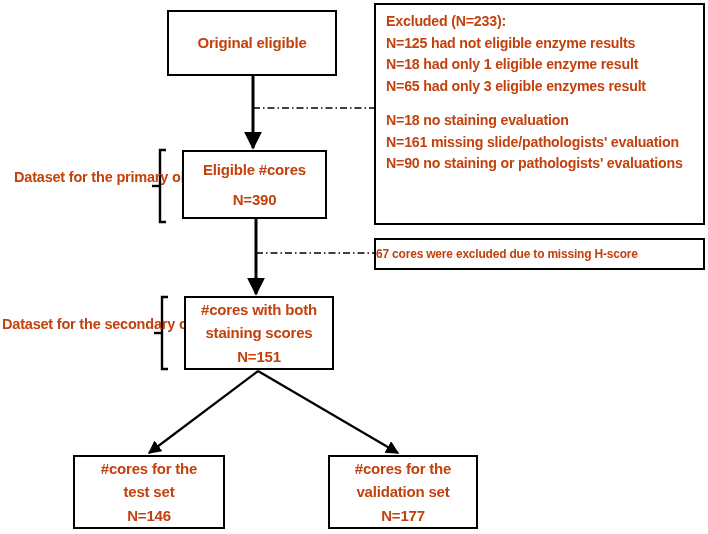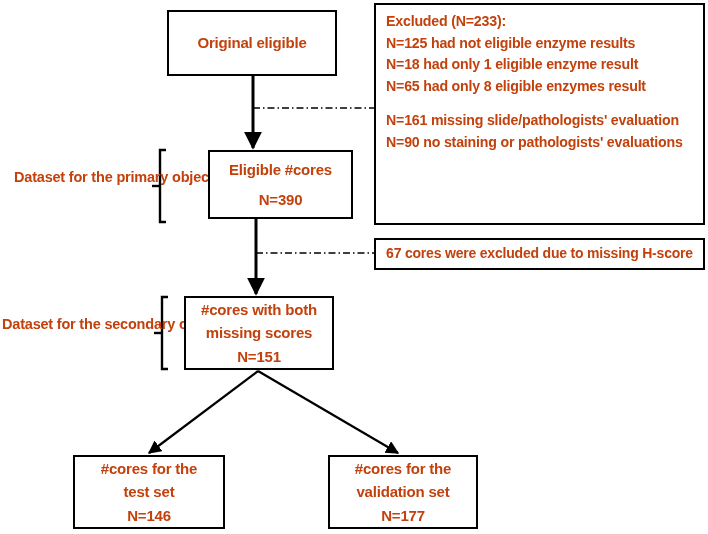--- a/index.html
+++ b/index.html
@@ -89,49 +89,50 @@
   </svg>
 
   <div class="box" style="left:167px; top:10px; width:170px; height:66px;">
     <span class="ln">Original eligible</span>
   </div>
 
   <div class="box left-align" style="left:374px; top:3px; width:331px; height:222px; font-size:14.2px; line-height:1.52;">
     <span class="ln">Excluded (N=233):</span>
     <span class="ln">N=125 had not eligible enzyme results</span>
     <span class="ln">N=18 had only 1 eligible enzyme result</span>
-    <span class="ln">N=65 had only 8 eligible enzymes result</span>
+    <span class="ln">N=65 had only 3 eligible enzymes result</span>
     <span class="spacer-line"></span>
+    <span class="ln">N=18 no staining evaluation</span>
     <span class="ln">N=161 missing slide/pathologists' evaluation</span>
     <span class="ln">N=90 no staining or pathologists' evaluations</span>
   </div>
 
   <div class="sidelabel" style="left:14px; top:167px; width:135px;">
     <span class="ln">Dataset for the</span>
     <span class="ln">primary objective</span>
   </div>
 
-  <div class="box" style="left:182px; top:150px; width:145px; height:69px;margin-left:26px;">
+  <div class="box" style="left:182px; top:150px; width:145px; height:69px;">
     <span class="ln">Eligible #cores</span>
     <span class="spacer-line" style="height:6px;"></span>
     <span class="ln">N=390</span>
   </div>
 
-  <div class="box" style="left:374px; top:238px; width:331px; height:32px; font-size:14px; align-items:center;">
+  <div class="box" style="left:374px; top:238px; width:331px; height:32px; font-size:12px; align-items:flex-start;">
     <span class="ln">67 cores were excluded due to missing H-score</span>
   </div>
 
   <div class="sidelabel" style="left:2px; top:314px; width:150px;">
     <span class="ln">Dataset for the</span>
     <span class="ln">secondary objective</span>
   </div>
 
   <div class="box" style="left:184px; top:296px; width:150px; height:74px;">
     <span class="ln">#cores with both</span>
-    <span class="ln">missing scores</span>
+    <span class="ln">staining scores</span>
     <span class="ln">N=151</span>
   </div>
 
   <div class="box" style="left:73px; top:455px; width:152px; height:74px;">
     <span class="ln">#cores for the</span>
     <span class="ln">test set</span>
     <span class="ln">N=146</span>
   </div>
 
   <div class="box" style="left:328px; top:455px; width:150px; height:74px;">

